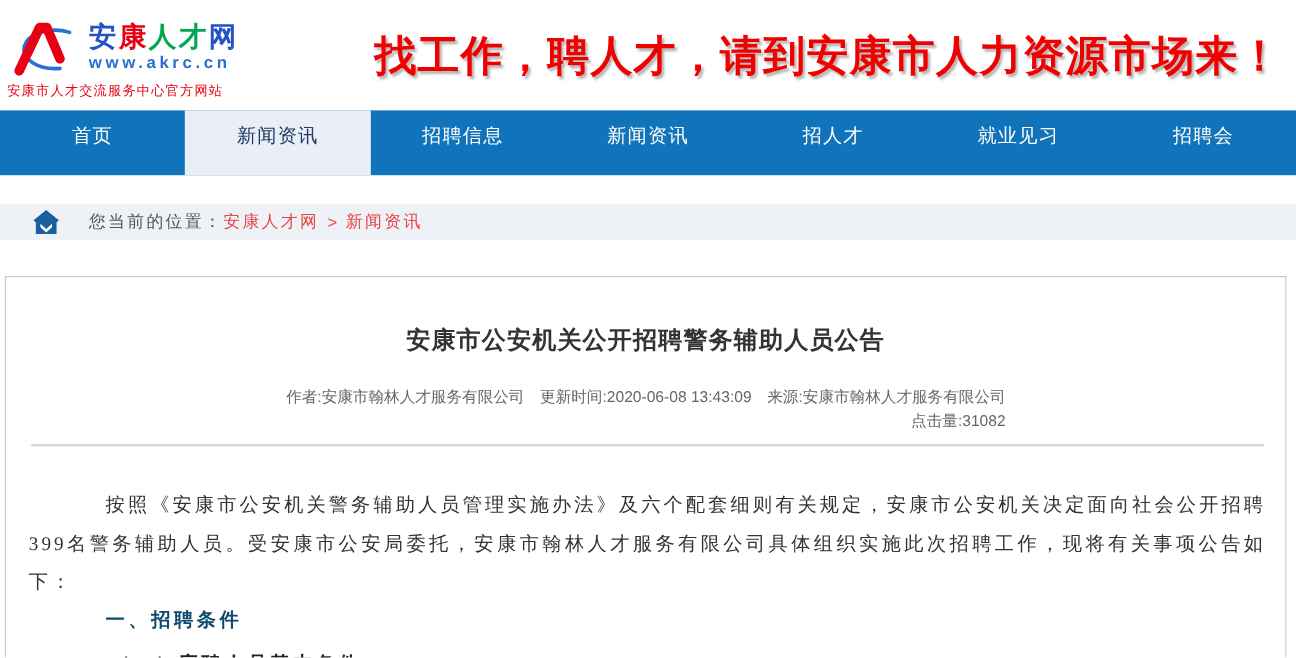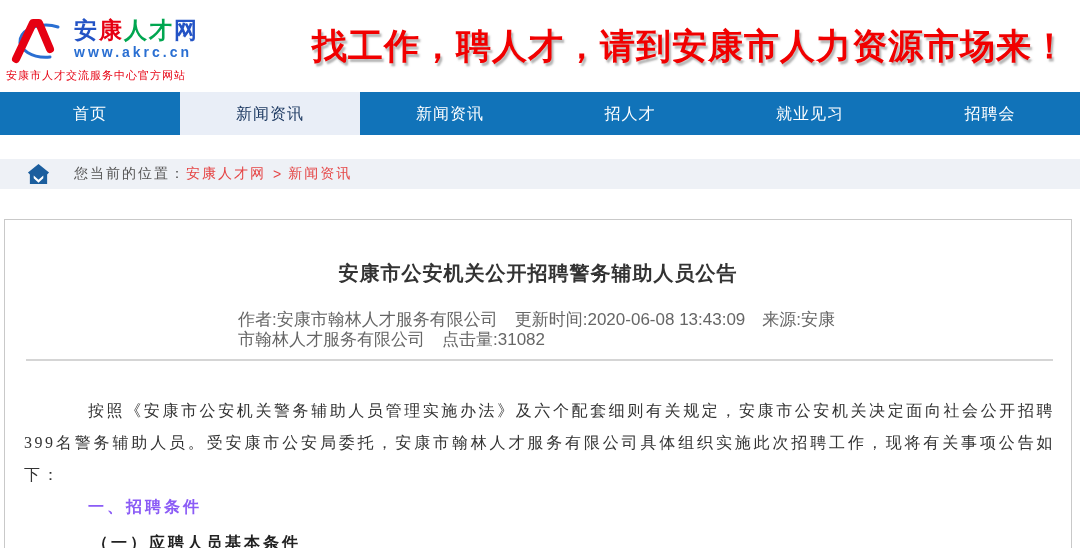--- a/index.html
+++ b/index.html
@@ -30,47 +30,47 @@
   .lc-blue{color:var(--brand-blue);}
   .lc-red{color:var(--brand-red);}
   .lc-green{color:var(--brand-green);}
   .logo-url{font-size:14px;font-weight:bold;color:#2a6fd2;letter-spacing:3px;line-height:18px;}
   .logo-sub{font-size:11px;color:var(--brand-red);letter-spacing:1px;margin-top:3px;white-space:nowrap;}
   .slogan{flex:1;text-align:center;
     font-size:35px;font-weight:900;color:var(--slogan-red);letter-spacing:1px;
     text-shadow:2px 3px 2px rgba(120,120,120,0.55);white-space:nowrap;}
 
   
-  .nav{height:43px;background:var(--nav-blue);display:flex;}
+  .nav{height:54px;background:var(--nav-blue);display:flex;}
   .nav-item{flex:1;text-align:center;line-height:43px;color:#ffffff;font-size:16px;
     letter-spacing:1px;cursor:pointer;}
   .nav-item.active{background:var(--nav-active-bg);color:var(--nav-active-text);}
 
   
   .crumb-bar{margin-top:24px;height:30px;background:var(--breadcrumb-bg);
     display:flex;align-items:center;padding-left:27px;}
   .home-icon{width:23px;height:23px;margin-right:24px;flex:0 0 auto;}
   .crumb-label{font-size:14px;color:#555;letter-spacing:2px;}
   .crumb-link{font-size:14px;color:var(--link-red);letter-spacing:2px;cursor:pointer;text-decoration:none;}
   .crumb-sep{font-size:14px;color:var(--link-red);margin:0 7px;}
 
   
   .card{margin:30px 8px 0 4px;border:1px solid var(--card-border);
     background:#fff;min-height:400px;padding-top:42px;}
   .article-title{text-align:center;font-size:20px;font-weight:700;color:var(--text-dark);
     letter-spacing:1px;line-height:22px;}
-  .article-meta{margin:26px auto 0 auto;max-width:600px;text-align:left;
-    font-size:17px;color:var(--text-meta);line-height:20px;}
+  .article-meta{margin:26px auto 0 auto;max-width:600px;text-align:right;
+    font-size:13px;color:var(--text-meta);line-height:20px;}
   .meta-divider{border:none;border-top:2px solid #d5d5d5;margin:9px 18px 0 21px;}
   .article-body{padding:34px 16px 0 19px;
     font-family:"Liberation Serif",serif;color:var(--text-dark);}
   .article-body p{font-size:16px;line-height:32px;letter-spacing:2.5px;
     text-align:justify;text-indent:64px;}
   .section-heading{font-size:16px;font-weight:bold;line-height:32px;
-    letter-spacing:3px;text-indent:64px;color:#8b5cf6;}
+    letter-spacing:3px;text-indent:64px;color:#0c4a6e;}
   .subsection-heading{font-size:16px;font-weight:bold;line-height:32px;
     letter-spacing:3px;text-indent:68px;color:#222;margin-top:4px;}
 </style>
 </head>
 <body>
 
 <div class="header">
   <div class="logo">
     <div class="logo-top">
       <span class="logo-mark">
@@ -85,20 +85,21 @@
       </span>
     </div>
     <span class="logo-sub">安康市人才交流服务中心官方网站</span>
   </div>
   <div class="slogan">找工作，聘人才，请到安康市人力资源市场来！</div>
 </div>
 
 <div class="nav">
   <div class="nav-item">首页</div>
   <div class="nav-item active">新闻资讯</div>
+  <div class="nav-item">招聘信息</div>
   <div class="nav-item">新闻资讯</div>
   <div class="nav-item">招人才</div>
   <div class="nav-item">就业见习</div>
   <div class="nav-item">招聘会</div>
 </div>
 
 <div class="crumb-bar">
   <span class="home-icon">
     <svg viewBox="0 0 24 24" width="23" height="23">
       <path d="M12 1 L23 10 L21 12 L21 22 L3 22 L3 12 L1 10 Z" fill="#1b5e9e"></path>

